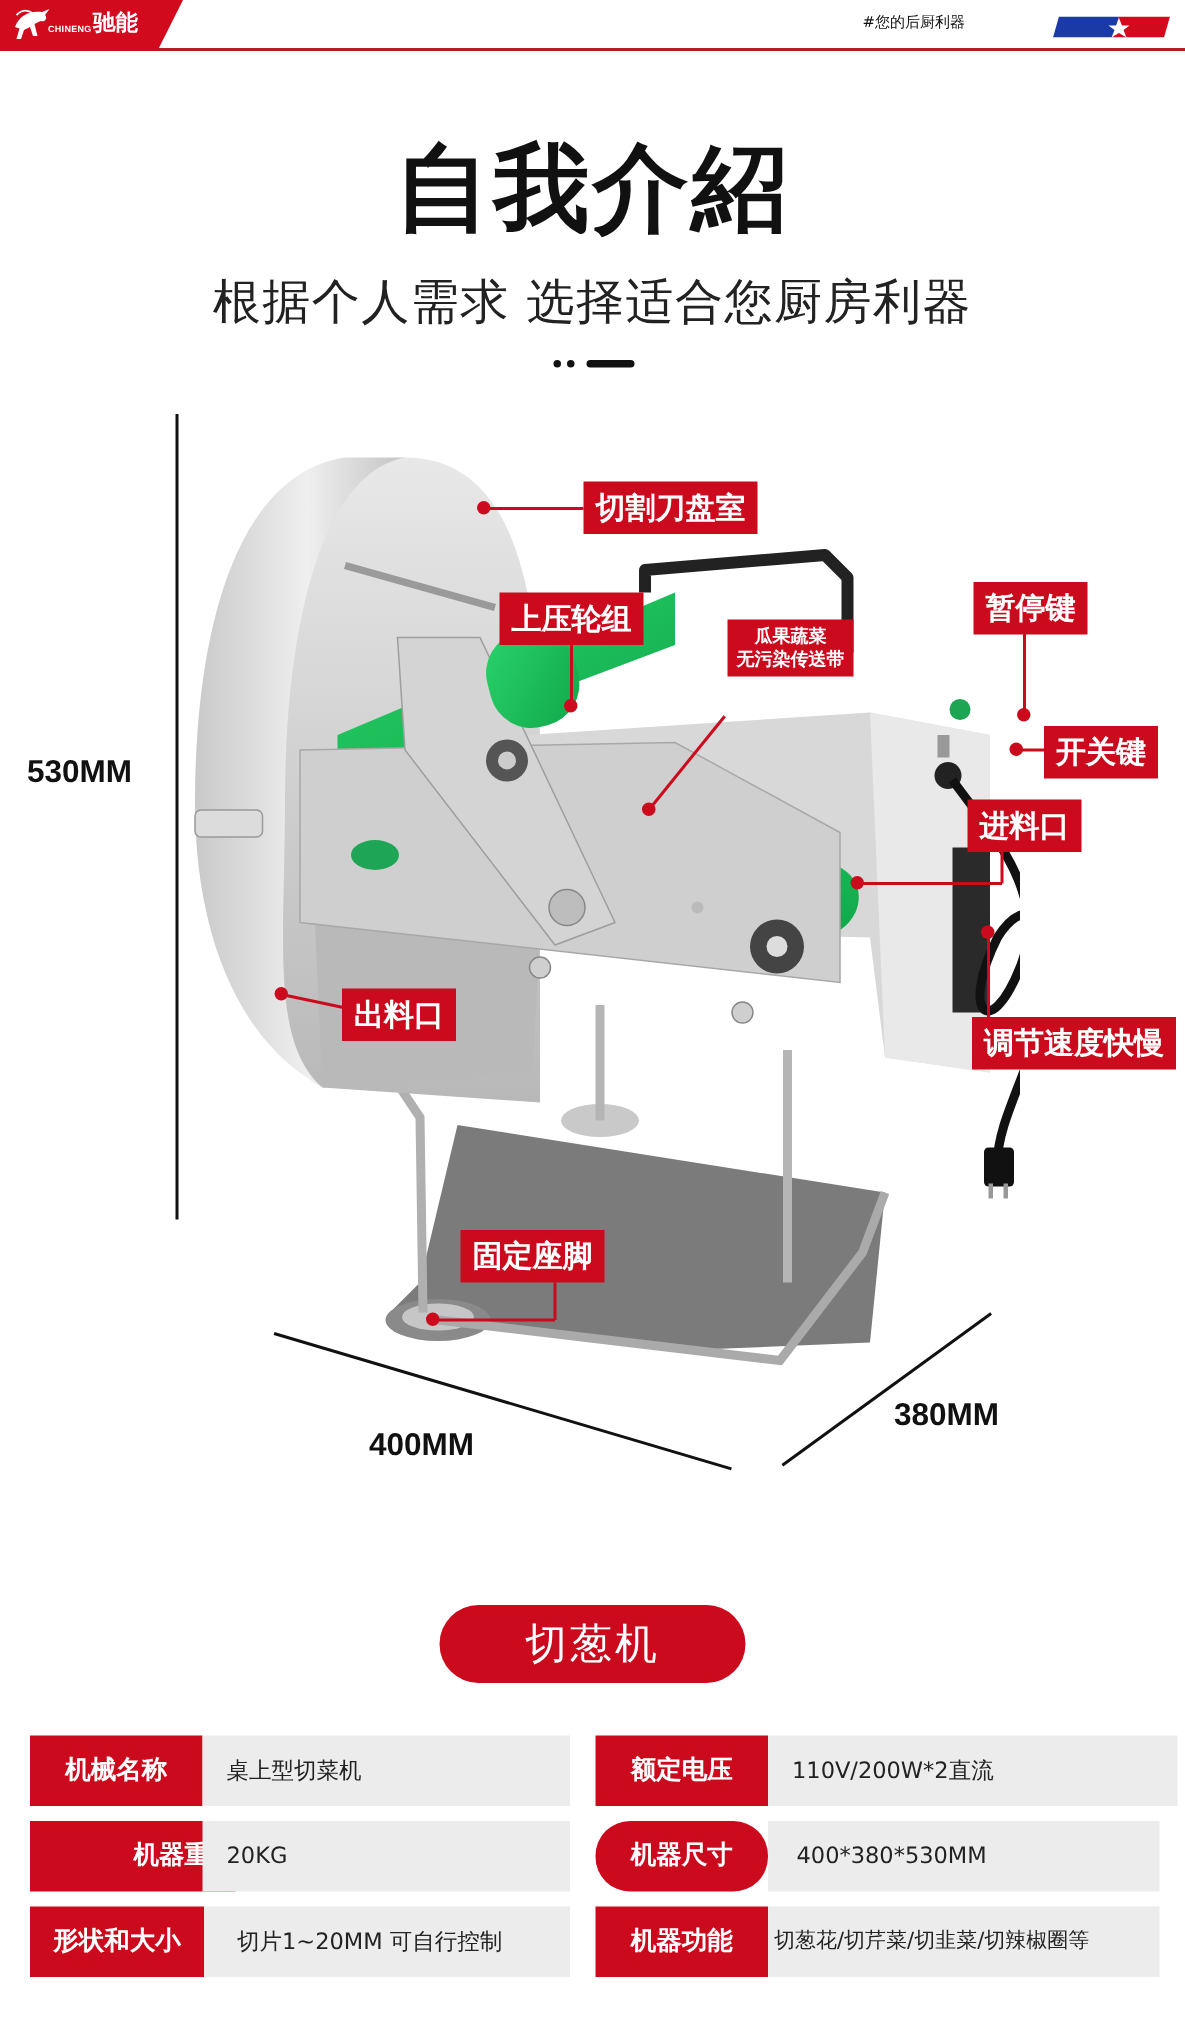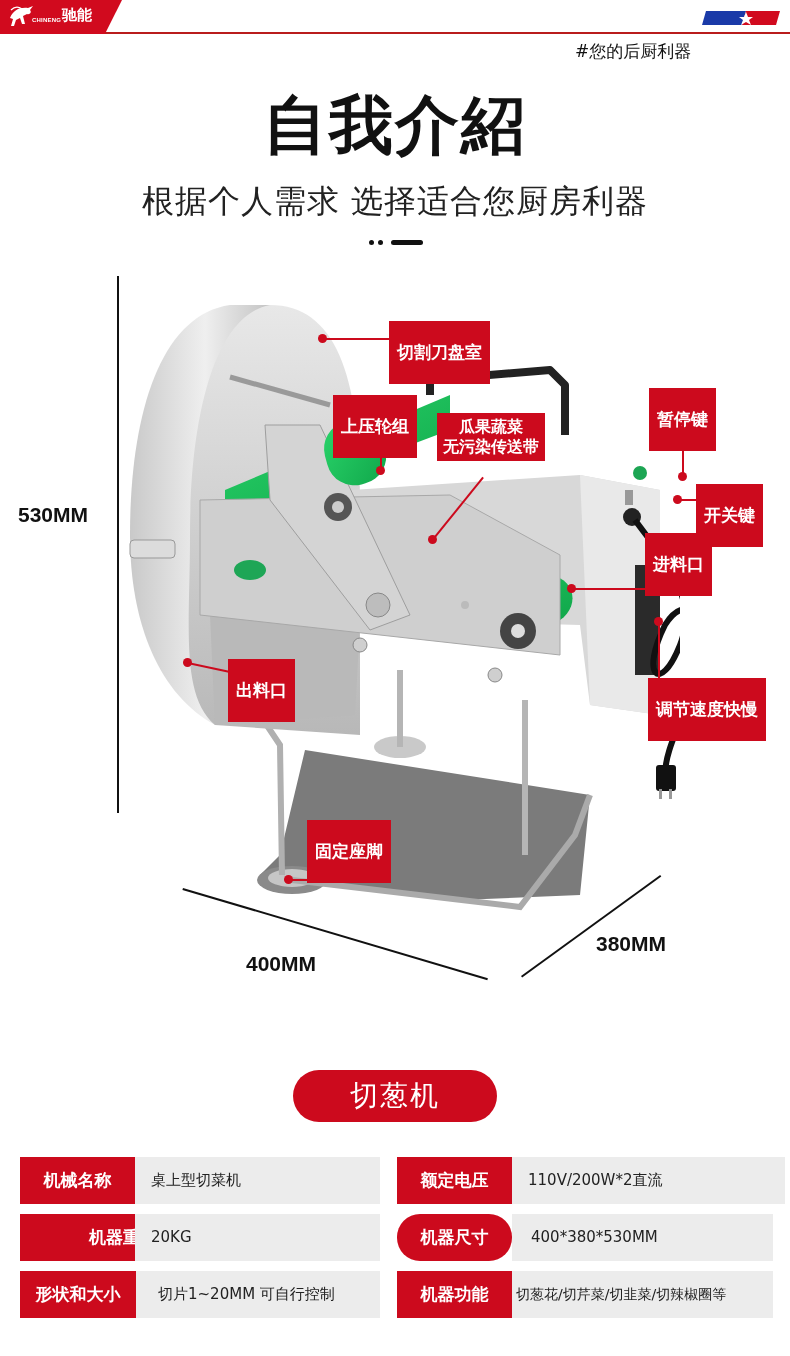--- a/index.html
+++ b/index.html
@@ -6,21 +6,21 @@
   html, body { width: 790px; height: 1356px; background: #ffffff; overflow: hidden; }
   body { position: relative; font-family: "DejaVu Sans", "Liberation Sans", sans-serif; color: #111; }
 
   
   .topbar { position: absolute; left: 0; top: 0; width: 790px; height: 34px; border-bottom: 2px solid #b91c1c; }
   .logo { position: absolute; left: 0; top: 0; width: 122px; height: 34px; background: #d10a1e;
           clip-path: polygon(0 0, 100% 0, 86% 100%, 0 100%); }
   .logo-horse { position: absolute; left: 8px; top: 4px; width: 26px; height: 24px; }
   .logo-en { position: absolute; left: 32px; top: 17px; font-family: "Liberation Sans", sans-serif; font-size: 6px; font-weight: bold; color: #fff; letter-spacing: 0.2px; }
   .logo-cn { position: absolute; left: 62px; top: 6px; font-size: 15px; font-weight: bold; color: #fff; }
-  .tagline { position: absolute; left: 575px; top: 8px; font-size: 17px; color: #111; margin-top: 32px; }
+  .tagline { position: absolute; left: 575px; top: 8px; font-size: 10px; color: #111; }
   .flag { position: absolute; left: 702px; top: 11px; width: 78px; height: 14px; }
 
   
   .title { position: absolute; left: 0; top: 82px; width: 790px; text-align: center; font-size: 64px; font-weight: bold; color: #111; letter-spacing: 2px; }
   .subtitle { position: absolute; left: 0; top: 180px; width: 790px; text-align: center; font-size: 32px; font-weight: 300; color: #222; letter-spacing: 1px; }
   .divider { position: absolute; left: 369px; top: 240px; width: 54px; height: 6px; }
   .divider .dot { position: absolute; top: 0; width: 5px; height: 5px; border-radius: 50%; background: #111; }
   .divider .bar { position: absolute; left: 22px; top: 0; width: 32px; height: 5px; border-radius: 3px; background: #111; }
 
   
@@ -28,22 +28,22 @@
   .dim { position: absolute; font-family: "Liberation Sans", sans-serif; font-weight: bold; color: #111; font-size: 21px; }
   .dim-h { left: 18px; top: 503px; }
   .dim-w { left: 246px; top: 952px; text-align: right; }
   .dim-d { left: 596px; top: 932px; }
   .diag { position: absolute; height: 1.5px; background: #111; transform-origin: 0 0; }
 
   
   .machine { position: absolute; left: 120px; top: 295px; width: 560px; height: 620px; }
 
   
-  .callout { position: absolute; background: #cc0a1d; color: #fff; font-weight: bold; font-size: 17px; line-height: 1.25; text-align: center; padding: 21px 8px; white-space: nowrap; }
-  .callout.two { font-size: 16px; padding: 4px 6px; }
+  .callout { position: absolute; background: #cc0a1d; color: #fff; font-weight: bold; font-size: 20px; line-height: 1.25; text-align: center; padding: 5px 8px; white-space: nowrap; }
+  .callout.two { font-size: 12px; padding: 4px 6px; margin-left: 48px; }
   .lead { position: absolute; background: #cc0a1d; }
   .pin { position: absolute; width: 9px; height: 9px; border-radius: 50%; background: #cc0a1d; }
 
   
   .pill { position: absolute; left: 293px; top: 1070px; width: 204px; height: 52px; border-radius: 26px; background: #cc0a1d; color: #fff; text-align: center; font-size: 28px; line-height: 52px; letter-spacing: 2px; }
 
   
   .spec-row { position: absolute; height: 47px; }
   .spec-key { position: absolute; top: 0; height: 47px; background: #cc0a1d; color: #fff; font-weight: bold; font-size: 17px; line-height: 47px; text-align: center; }
   .spec-val { position: absolute; top: 0; height: 47px; background: #ececec; color: #222; font-size: 15px; line-height: 47px; padding-left: 16px; white-space: nowrap; overflow: hidden; }

